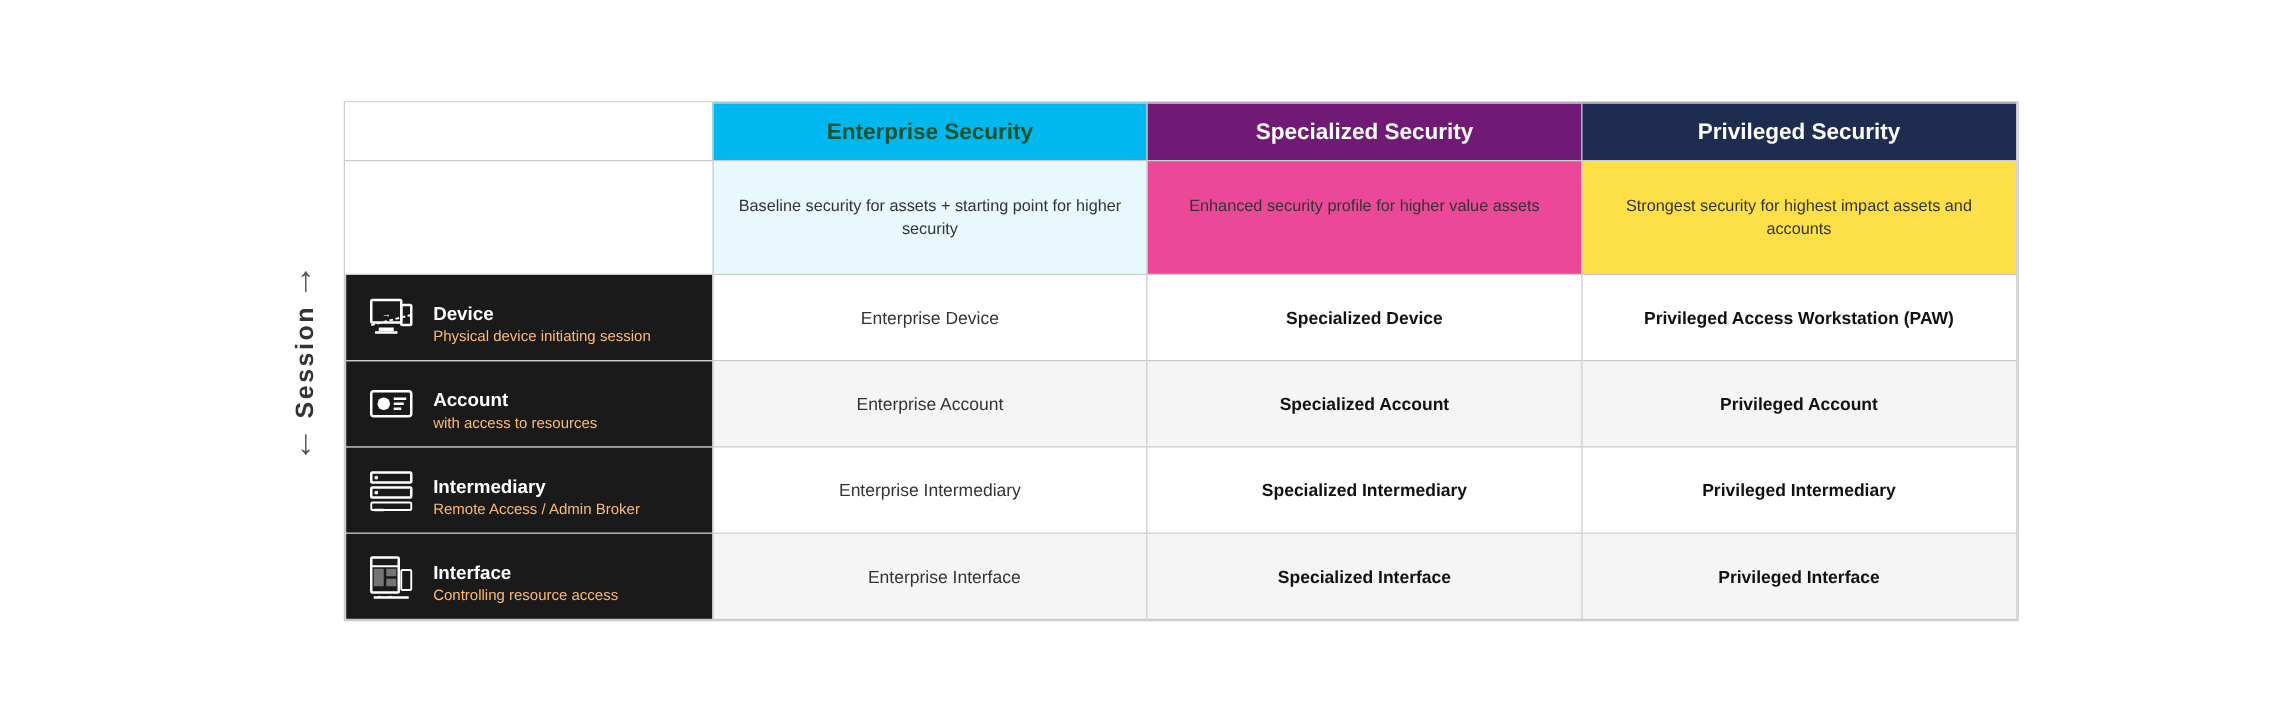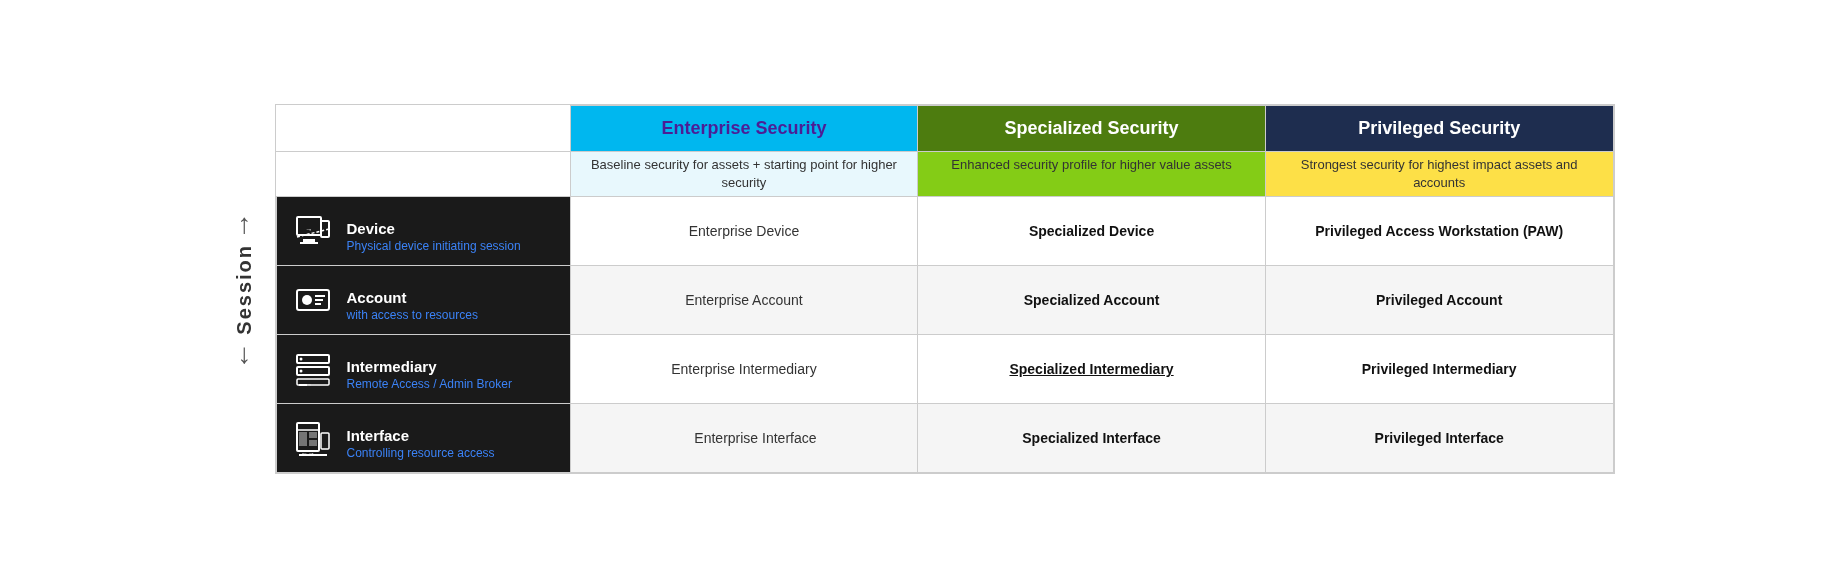--- a/index.html
+++ b/index.html
@@ -62,56 +62,56 @@
       border: 1px solid #ccc;
     }
     .th-empty {
       background: #fff;
       width: 22%;
       border-top: none !important;
       border-left: none !important;
     }
     .th-enterprise {
       background: #00b7ef;
-      color: #4c1d95;
+      color: #14532d;
       font-size: 18px;
       font-weight: 700;
       width: 26%;
     }
     .th-specialized {
-      background: #4d7c0f;
+      background: #701a75;
       color: #fff;
       font-size: 18px;
       font-weight: 700;
       width: 26%;
     }
     .th-privileged {
       background: #1e2d4f;
       color: #fff;
       font-size: 18px;
       font-weight: 700;
       width: 26%;
     }
     
     .subtitle-row td {
-      padding: 4px 20px;
+      padding: 27px 20px;
       text-align: center;
       vertical-align: top;
       border: 1px solid #ccc;
       font-size: 13px;
       color: #333;
       line-height: 1.4;
     }
     .subtitle-empty {
       border-top: none !important;
       border-left: none !important;
       background: #fff;
     }
     .subtitle-enterprise { background: #e8f8fd; }
-    .subtitle-specialized { background: #84cc16; }
+    .subtitle-specialized { background: #ec4899; }
     .subtitle-privileged { background: #fde047; }
     
     .data-row td {
       border: 1px solid #ccc;
       vertical-align: middle;
     }
     .data-row:nth-child(odd) .cell-enterprise,
     .data-row:nth-child(odd) .cell-specialized,
     .data-row:nth-child(odd) .cell-privileged {
       background: #fff;
@@ -146,40 +146,40 @@
     }
     .row-title {
       font-size: 15px;
       font-weight: 700;
       color: #fff;
       display: block;
       margin-bottom: 2px;
     }
     .row-subtitle {
       font-size: 12px;
-      color: #3b82f6;
+      color: #fdba74;
       display: block;
     }
     .cell-enterprise, .cell-specialized, .cell-privileged {
       text-align: center;
       padding: 16px 10px;
       font-size: 14px;
     }
     .cell-enterprise { color: #333; }
     .cell-specialized { color: #111; font-weight: 700; }
     .cell-privileged { color: #111; font-weight: 700; }
     
     .row-device .cell-enterprise { background: #fff; }
     .row-device .cell-specialized { background: #f0f0f0; }
     .row-device .cell-privileged { background: #f0f0f0; }
     .row-account .cell-enterprise { background: #f7f7f7; }
     .row-account .cell-specialized { background: #e8e8e8; }
     .row-account .cell-privileged { background: #e8e8e8; }
     .row-intermediary .cell-enterprise { background: #fff; }
-    .row-intermediary .cell-specialized { background: #f0f0f0; text-decoration: underline; }
+    .row-intermediary .cell-specialized { background: #f0f0f0; }
     .row-intermediary .cell-privileged { background: #f0f0f0; }
     .row-interface .cell-enterprise { background: #f7f7f7; padding-left: 33px; }
     .row-interface .cell-specialized { background: #e8e8e8; }
     .row-interface .cell-privileged { background: #e8e8e8; }
   </style>
 </head>
 <body>
 
 <div class="outer-wrapper">
 

